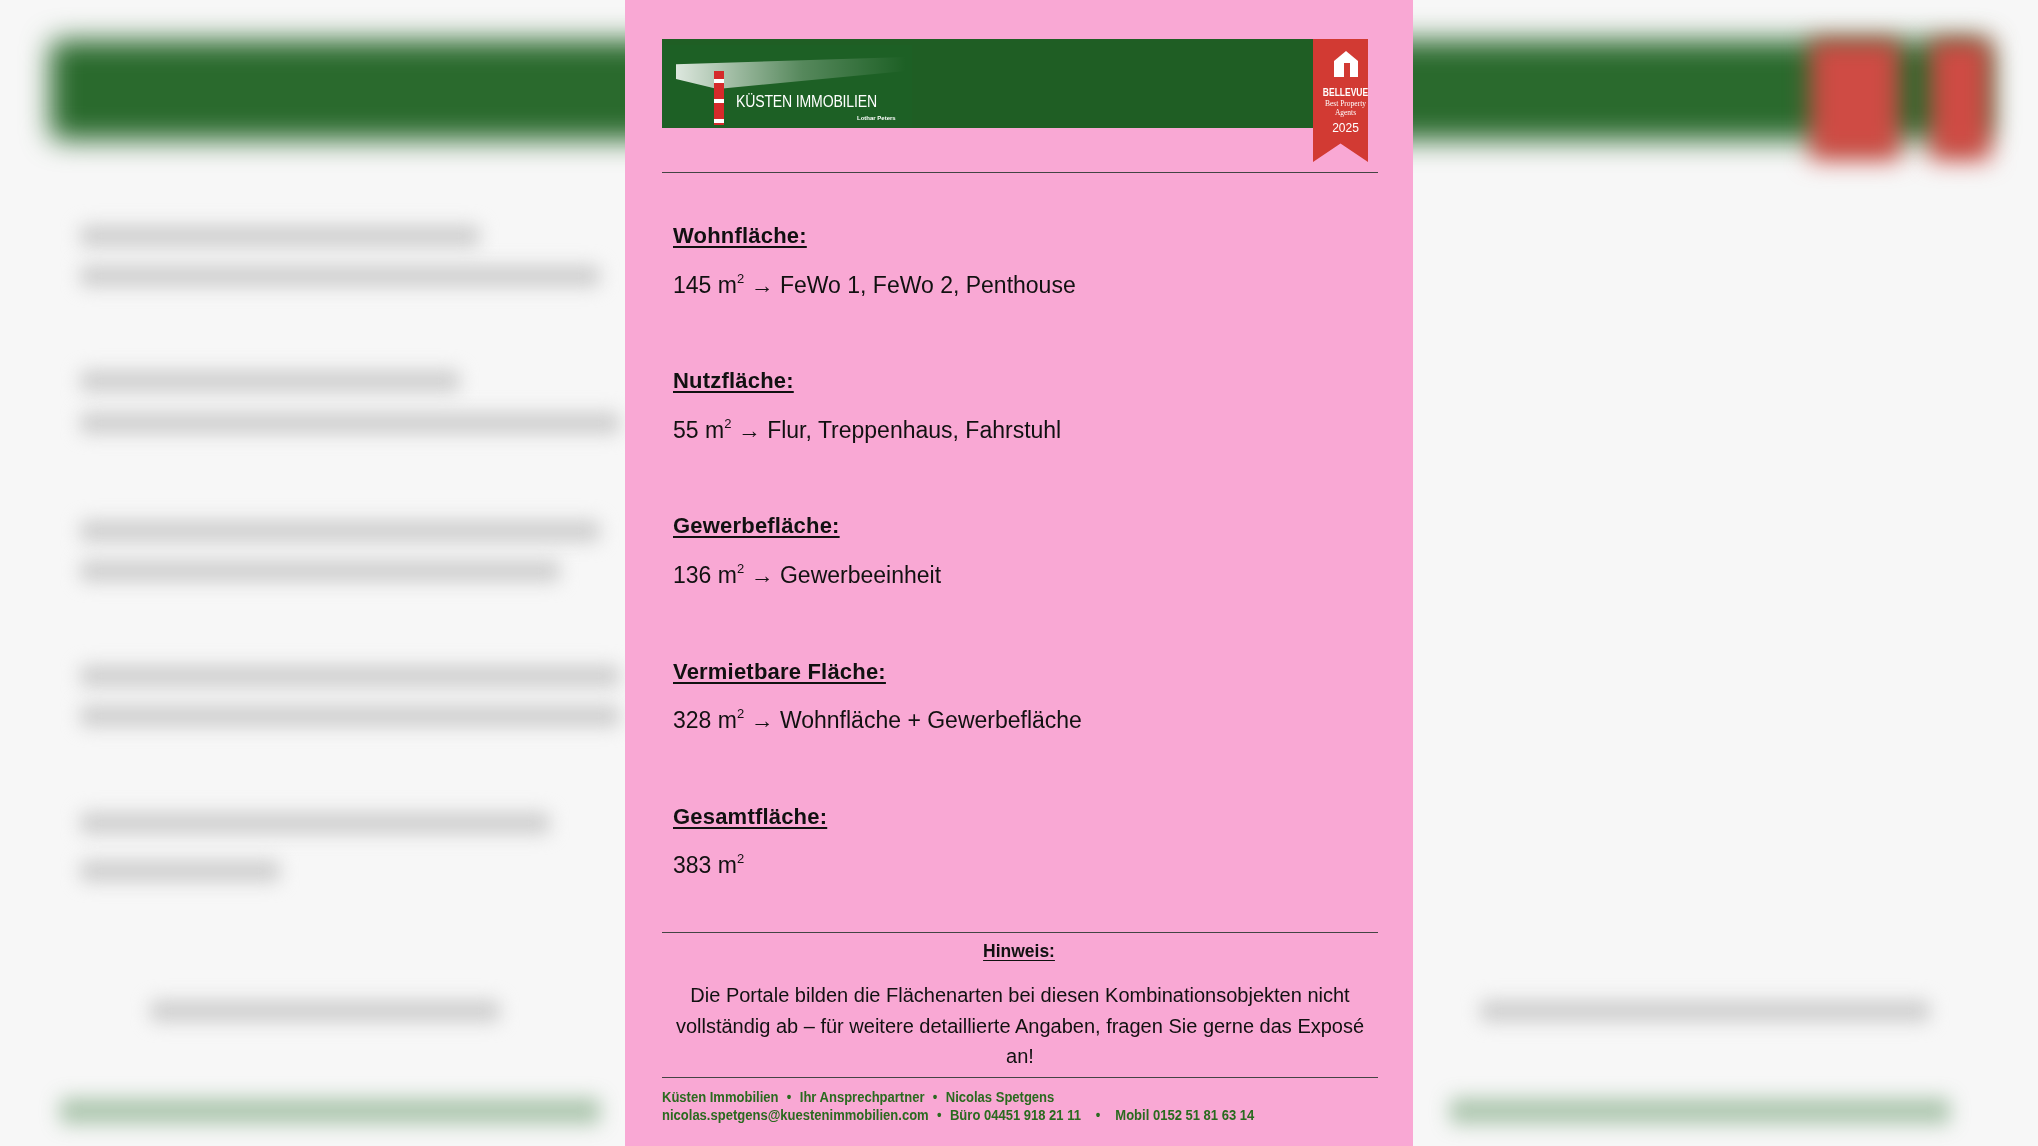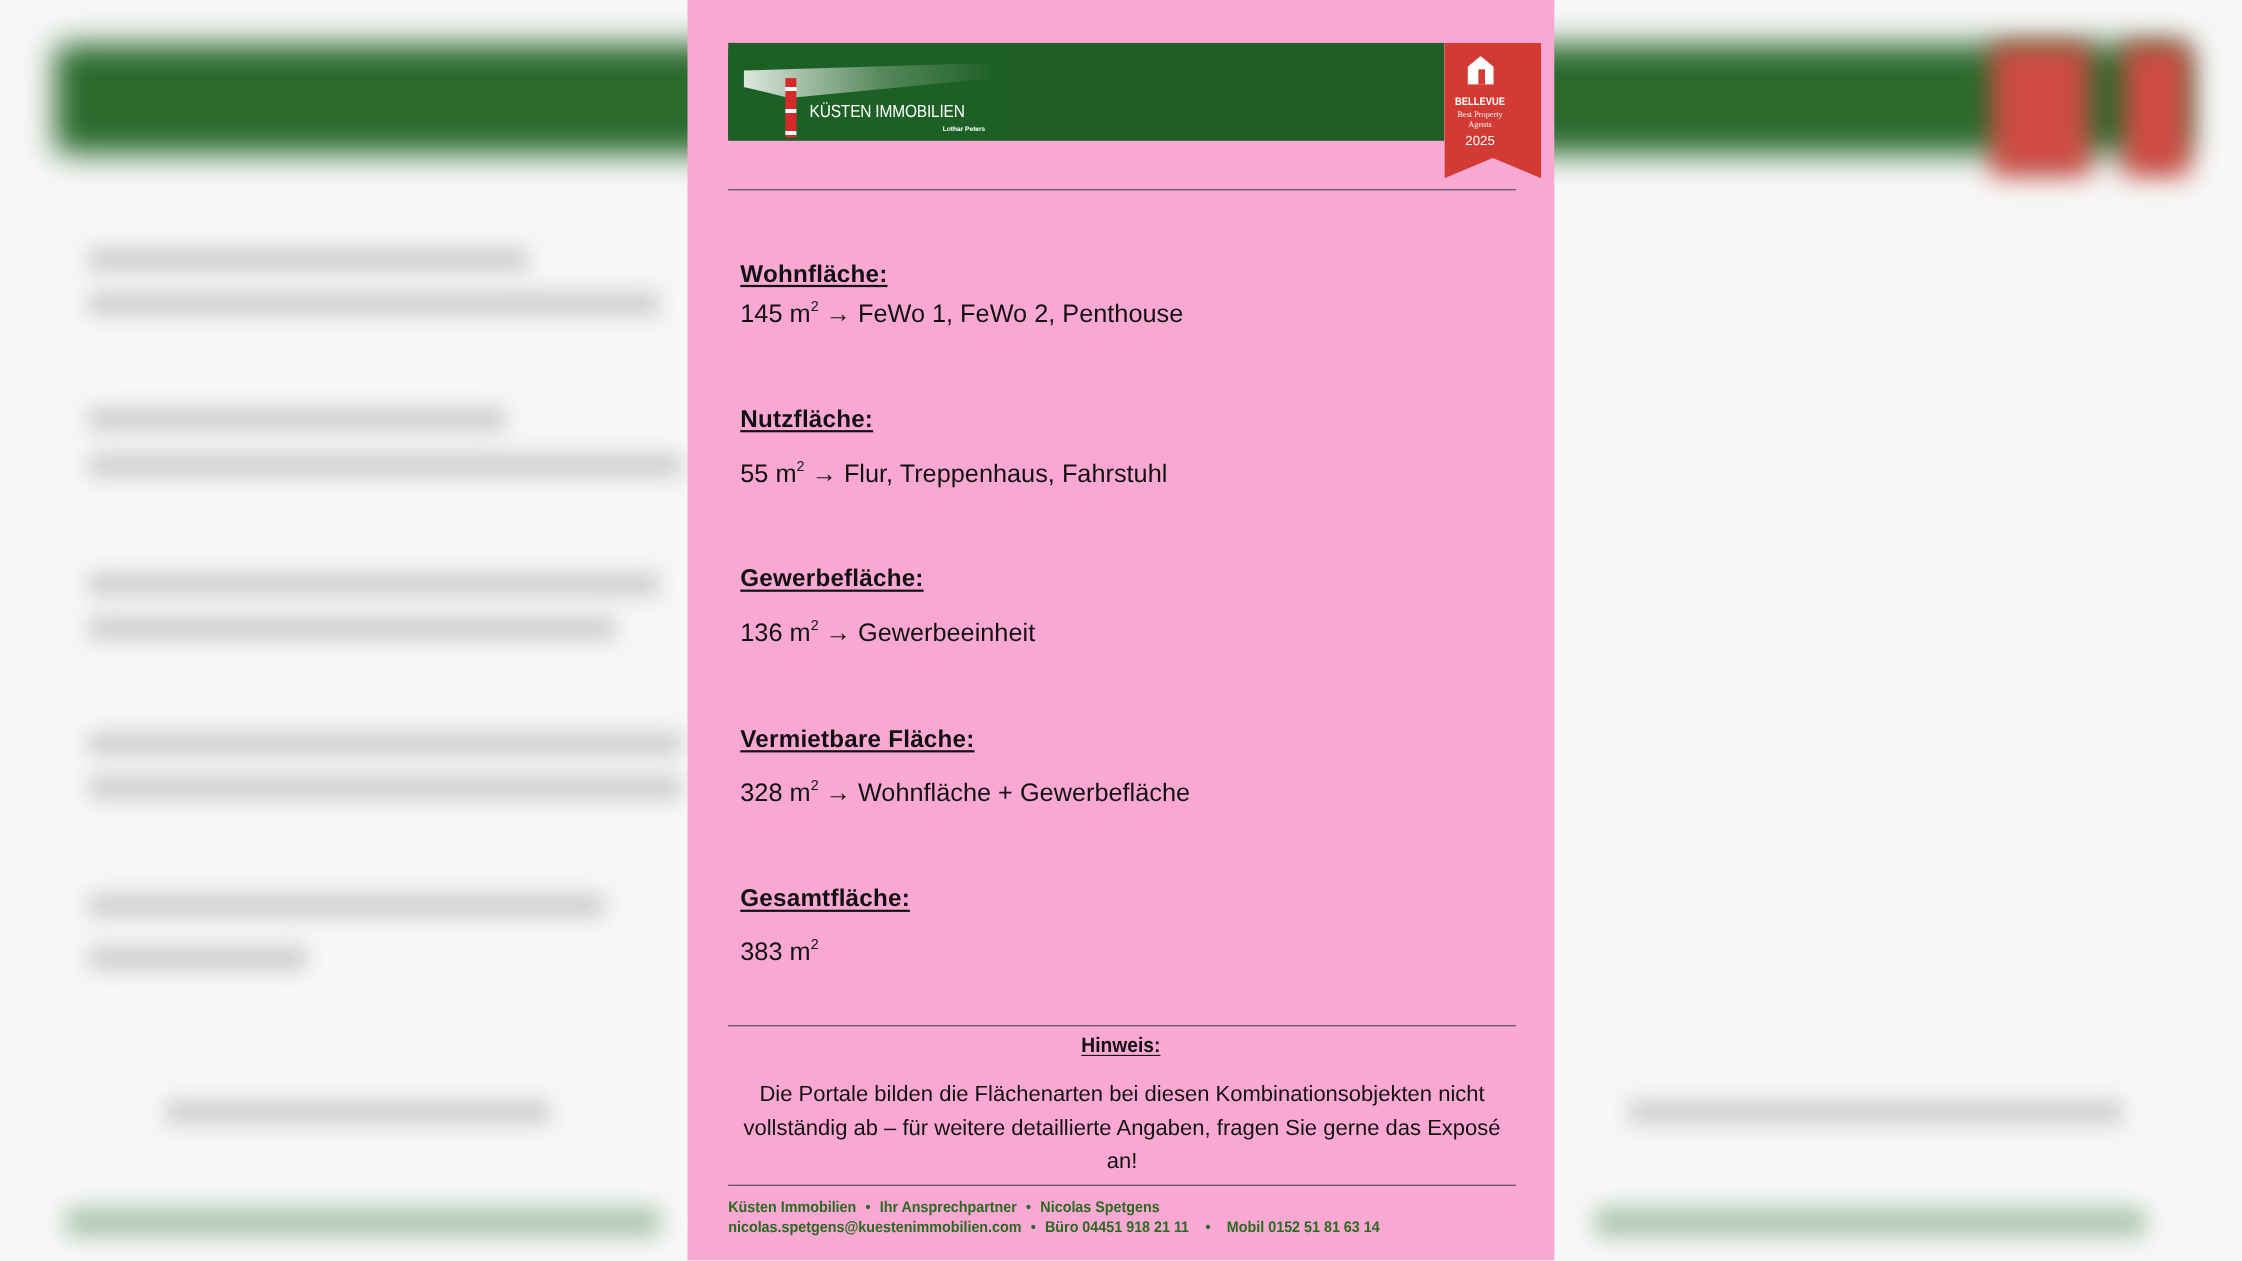--- a/index.html
+++ b/index.html
@@ -44,21 +44,21 @@
     .logo-title {
       position:absolute; left:74px; top:48px; color:#fff;
       font-family:"Liberation Sans", sans-serif; font-size:16px; letter-spacing:-.2px;
       transform:scaleX(.88); transform-origin:left;
     }
     .logo-sub {
       position:absolute; left:195px; top:70px; color:#fff;
       font-family:"Liberation Sans", sans-serif; font-size:6px; font-weight:bold;
     }
     .ribbon {
-      position:absolute; left:688px; top:39px; width:88px; height:123px;
+      position:absolute; left:688px; top:39px; width:55px; height:123px;
       background:#d23a33;
       clip-path:polygon(0 0,100% 0,100% 100%,50% 85%,0 100%);
     }
     .ribbon .house {
       position:absolute; left:21px; top:12px; width:24px; height:26px; background:#fff;
       clip-path:polygon(50% 0,100% 38%,100% 100%,0 100%,0 38%);
     }
     .ribbon .house::after {
       content:""; position:absolute; left:10px; top:12px; width:6px; height:14px; background:#d23a33;
     }
@@ -143,21 +143,21 @@
     <div class="brand">BELLEVUE</div>
     <div class="tag">
       <div>Best Property</div>
       <div>Agents</div>
     </div>
     <div class="year">2025</div>
   </div>
 
   <div class="rule" style="top:172px;"></div>
 
-  <div class="sec-h" style="top:236px;">Wohnfläche:</div>
+  <div class="sec-h" style="top:223px;">Wohnfläche:</div>
   <div class="sec-v" style="top:272px;">
     <span>145</span> <span>m</span><sup>2</sup> <span>→</span> <span>FeWo 1, FeWo 2, Penthouse</span>
   </div>
 
   <div class="sec-h" style="top:368px;">Nutzfläche:</div>
   <div class="sec-v" style="top:417px;">
     <span>55</span> <span>m</span><sup>2</sup> <span>→</span> <span>Flur, Treppenhaus, Fahrstuhl</span>
   </div>
 
   <div class="sec-h" style="top:513px;">Gewerbefläche:</div>

